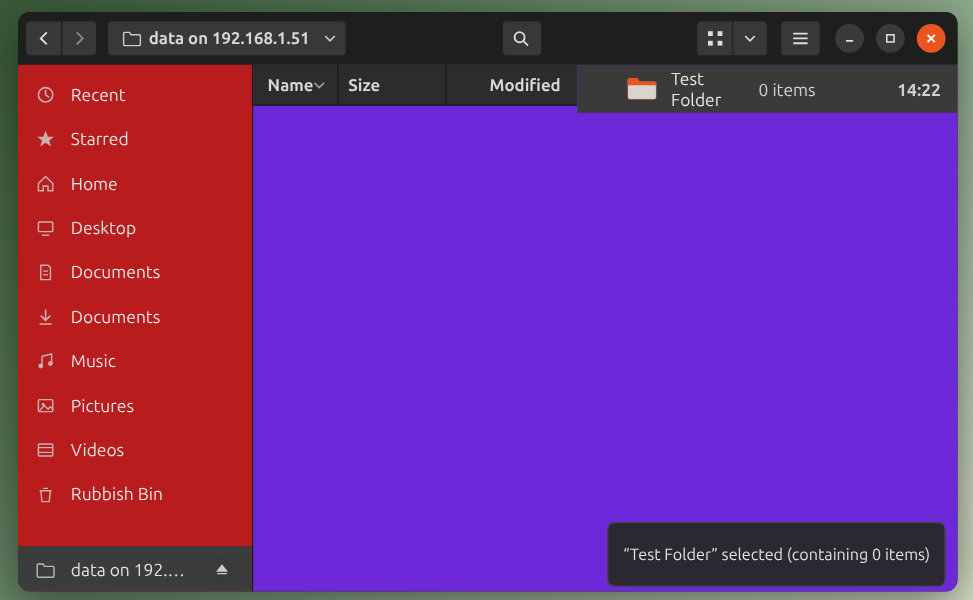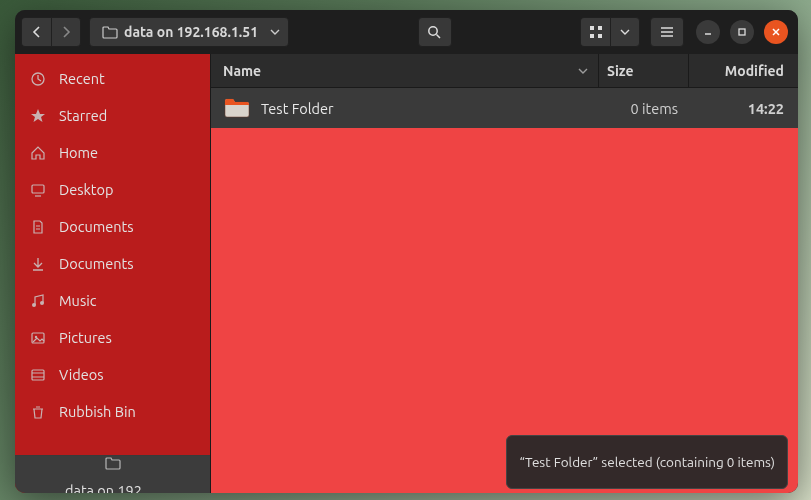--- a/index.html
+++ b/index.html
@@ -13,33 +13,33 @@
 .nav-group .btn:last-child, .view-group .btn:last-child { border-top-left-radius: 0; border-bottom-left-radius: 0; }
 .pathbar { display: flex; align-items: center; background: #383838; border: 1px solid #202020; border-radius: 4px; height: 30px; margin-left: 4px; color: #d8d8d8; font-size: 14px; padding: 0 8px; gap: 8px; }
 .pathbar .seg { display: flex; align-items: center; gap: 6px; padding: 0 4px; font-weight: bold; }
 .spacer { flex: 1; }
 .win-controls { display: flex; gap: 10px; margin-left: 8px; margin-right: 4px; }
 .winbtn { width: 24px; height: 24px; border-radius: 50%; background: #3a3a3a; display: flex; align-items: center; justify-content: center; color: #ddd; cursor: pointer; }
 .winbtn.close { background: #e95420; color: #fff; }
 .body { flex: 1; display: flex; min-height: 0; }
 .sidebar { width: 196px; background: #b91c1c; border-right: 1px solid #1a1a1a; display: flex; flex-direction: column; padding-top: 6px; }
 .side-item { height: 37px; display: flex; align-items: center; gap: 12px; padding: 0 14px; color: #e2e2e2; font-size: 14.5px; cursor: pointer; }
-.side-item.active { background: #3c3c3c; flex-direction: column; }
+.side-item.active { background: #3c3c3c; }
 .side-item .ico { width: 18px; height: 18px; display: flex; align-items: center; justify-content: center; opacity: .85; }
 .side-bottom { margin-top: auto; border-top: 1px solid #3a3a3a; }
 .eject { margin-left: auto; width: 22px; height: 22px; border-radius: 50%; background: #3a3a3a; display: flex; align-items: center; justify-content: center; }
-.main { flex: 1; display: flex; flex-direction: column; background: #ef4444; min-width: 0; }
+.main { flex: 1; display: flex; flex-direction: row; background: #6d28d9; min-width: 0; }
 .columns { height: 34px; background: #2c2c2c; border-bottom: 1px solid #1a1a1a; display: flex; align-items: center; color: #d8d8d8; font-size: 14px; font-weight: 600; }
 .col-name { flex: 1; padding-left: 12px; display: flex; align-items: center; }
 .col-sort { margin-right: 10px; opacity: .7; }
 .col-size { width: 90px; text-align: left; padding-left: 8px; border-left: 1px solid #1a1a1a; height: 100%; display: flex; align-items: center; }
 .col-mod { width: 110px; text-align: center; padding-right: 14px; border-left: 1px solid #1a1a1a; height: 100%; display: flex; align-items: center; justify-content: flex-end; }
 .filelist { flex: 1; overflow: auto; }
 .row { height: 40px; display: flex; align-items: center; color: #e8e8e8; font-size: 14.5px; }
-.row.selected { background: #3a3a3a; }
+.row.selected { background: #3a3a3a; padding-left: 28px; }
 .row .ficon { width: 28px; height: 22px; margin: 0 10px 0 12px; }
 .row .fname { flex: 1; }
 .row .fsize { width: 90px; text-align: right; padding-right: 10px; color: #d0d0d0; }
 .row .fmod { width: 110px; text-align: right; padding-right: 14px; color: #d0d0d0; font-weight: bold; }
 .statusbar { position: absolute; bottom: 4px; right: 10px; background: rgba(40,40,40,.95); color: #e0e0e0; font-size: 13.5px; padding: 18px 12px; border-radius: 6px; border: 1px solid #444; }
 svg { display: block; }
 </style>
 </head>
 <body>
 

